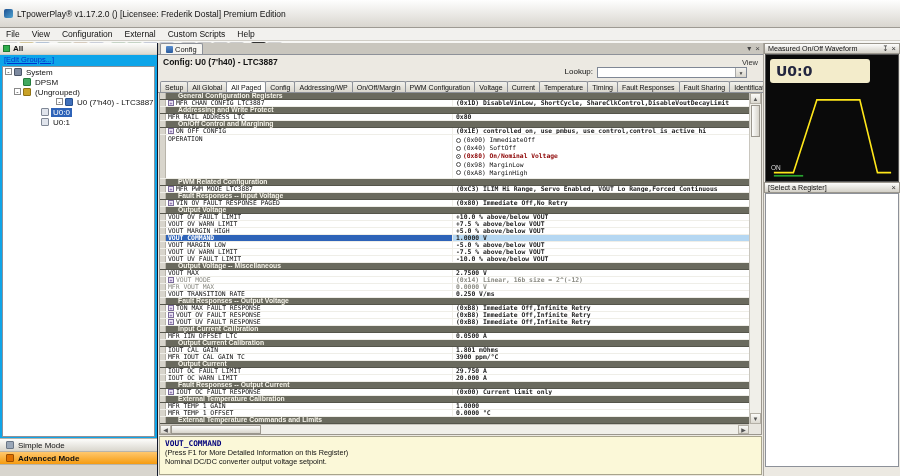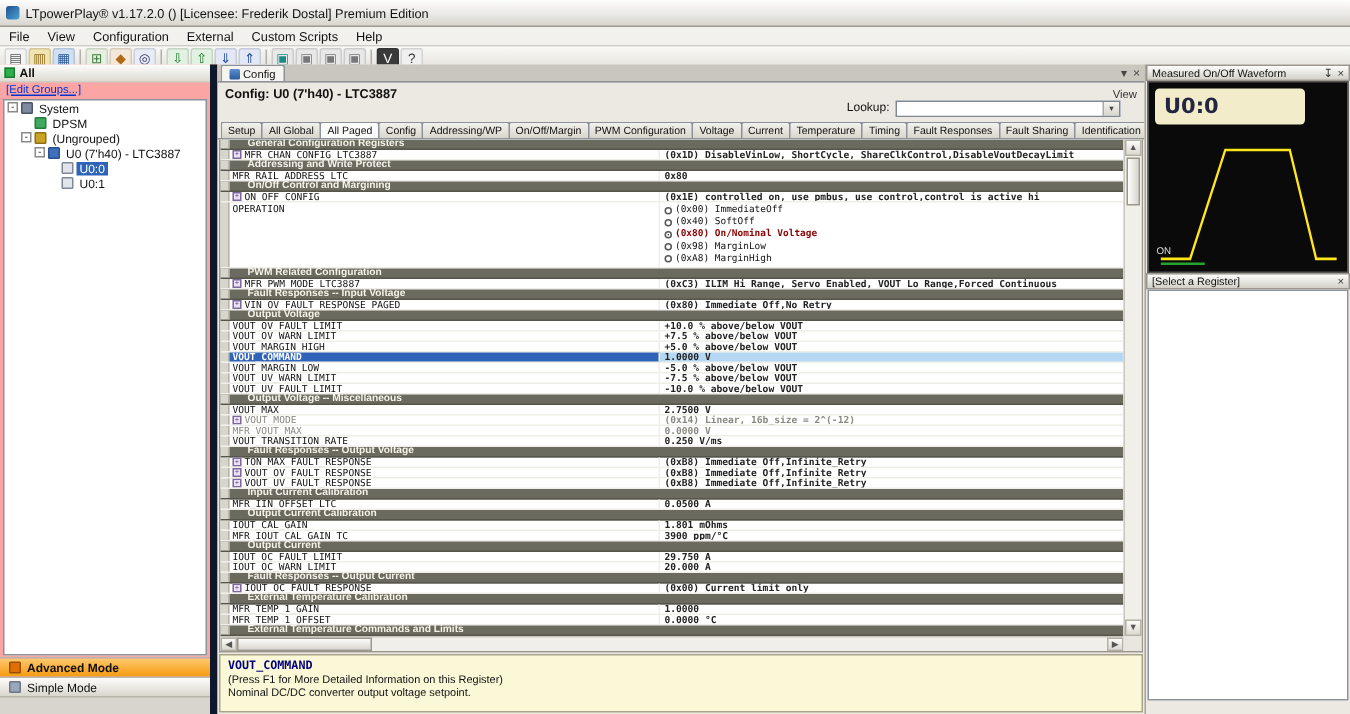--- a/index.html
+++ b/index.html
@@ -1,33 +1,33 @@
 <!DOCTYPE html>
 <html><head>
 <meta charset="utf-8">
 <style>
   *{box-sizing:border-box;margin:0;padding:0}
   html,body{width:900px;height:476px}
   body{position:relative;overflow:hidden;background:#d8d5ce;font-family:"Liberation Sans",sans-serif;color:#111}
 
   
-  #titlebar{height:18px;display:flex;align-items:center;gap:4px;padding:0 4px;
+  #titlebar{height:28px;display:flex;align-items:center;gap:4px;padding:0 4px;
     background:linear-gradient(#fefefe,#d9d6cf);border-bottom:1px solid #9e9a93;font-size:8.5px;white-space:nowrap}
   #app-icon{width:9px;height:9px;background:linear-gradient(135deg,#1d4f91,#4fa3d1);border-radius:2px;flex:0 0 auto}
   #menubar{height:13px;display:flex;align-items:stretch;background:#f2f1ee;border-bottom:1px solid #d0cdc6;font-size:8.5px}
   .menu-item{padding:0 6px;display:flex;align-items:center}
   #toolbar{height:17px;display:flex;align-items:center;gap:1px;padding:0 3px;
     background:linear-gradient(#f8f8f6,#e3e1da);border-bottom:1px solid #aaa69e}
   .tb-btn{width:15px;height:14px;font-size:9px;line-height:13px;text-align:center;border:1px solid rgba(0,0,0,.12);border-radius:2px;overflow:hidden}
   .tb-sep{width:1px;height:12px;background:#b4b0a8;margin:0 2px}
 
   #main{position:absolute;top:43px;left:0;right:0;bottom:0;display:flex}
 
   
-  #left{width:145px;display:flex;flex-direction:column;background:#fca5a5;border-right:5px solid #0f172a}
+  #left{width:158px;display:flex;flex-direction:column;background:#0ea5e9;border-right:1px solid #0f172a}
   #group-bar{height:12px;display:flex;align-items:center;gap:3px;padding:0 3px;font-size:8px;font-weight:bold;
     background:linear-gradient(#fdfdfc,#dedbd2);border-bottom:1px solid #cfccc3}
   .grp-ico{width:7px;height:7px;background:#2fae4c;border:1px solid #1d7a33}
   #edit-groups{height:10px;font-size:7.5px;color:#0033cc;text-decoration:underline;padding:0 4px;line-height:10px}
   #tree{flex:1;margin:1px 2px;background:#fff;border:1px solid #8d9199;overflow:hidden;font-size:8px;padding-top:1px}
   .tree-row{display:flex;align-items:flex-start;gap:2px;height:10px;white-space:nowrap}
   .expander{flex:0 0 auto;width:7px;height:7px;border:1px solid #8a8a8a;background:#fff;font-size:7px;line-height:5px;text-align:center;color:#333}
   .hidden{visibility:hidden}
   .tree-ico{flex:0 0 auto;width:8px;height:8px;border-radius:1px}
   .ico-computer{background:#7d8aa0;border:1px solid #4a5568}
@@ -175,43 +175,43 @@
         <div class="tree-row" style="padding-left: 11px;">
           <span class="expander hidden">-</span>
           <span class="tree-ico ico-controller"></span>
           <span class="tree-label">DPSM</span>
         </div>
         <div class="tree-row" style="padding-left: 11px;">
           <span class="expander">-</span>
           <span class="tree-ico ico-group"></span>
           <span class="tree-label">(Ungrouped)</span>
         </div>
-        <div class="tree-row" style="padding-left: 20px;">
+        <div class="tree-row" style="padding-left: 20px; margin-left: 33px;">
           <span class="expander">-</span>
           <span class="tree-ico ico-chip"></span>
           <span class="tree-label">U0 (7'h40) - LTC3887</span>
         </div>
         <div class="tree-row sel" style="padding-left: 29px;">
           <span class="expander hidden">-</span>
           <span class="tree-ico ico-page"></span>
           <span class="tree-label">U0:0</span>
         </div>
         <div class="tree-row" style="padding-left: 29px;">
           <span class="expander hidden">-</span>
           <span class="tree-ico ico-page"></span>
           <span class="tree-label">U0:1</span>
         </div>
       </div>
+    <div id="simple-mode">
+      <span class="mode-ico simple"></span>
+      <span>Simple Mode</span>
+    </div>
     <div id="advanced-mode">
       <span class="mode-ico adv"></span>
       <span>Advanced Mode</span>
-    </div>
-    <div id="simple-mode">
-      <span class="mode-ico simple"></span>
-      <span>Simple Mode</span>
     </div>
     <div id="left-filler"></div>
   </div>
 
   <div id="center">
     <div id="doc-tab-bar">
       <div class="doc-tab">
         <span class="doc-tab-ico"></span>
         <span>Config</span>
       </div>

